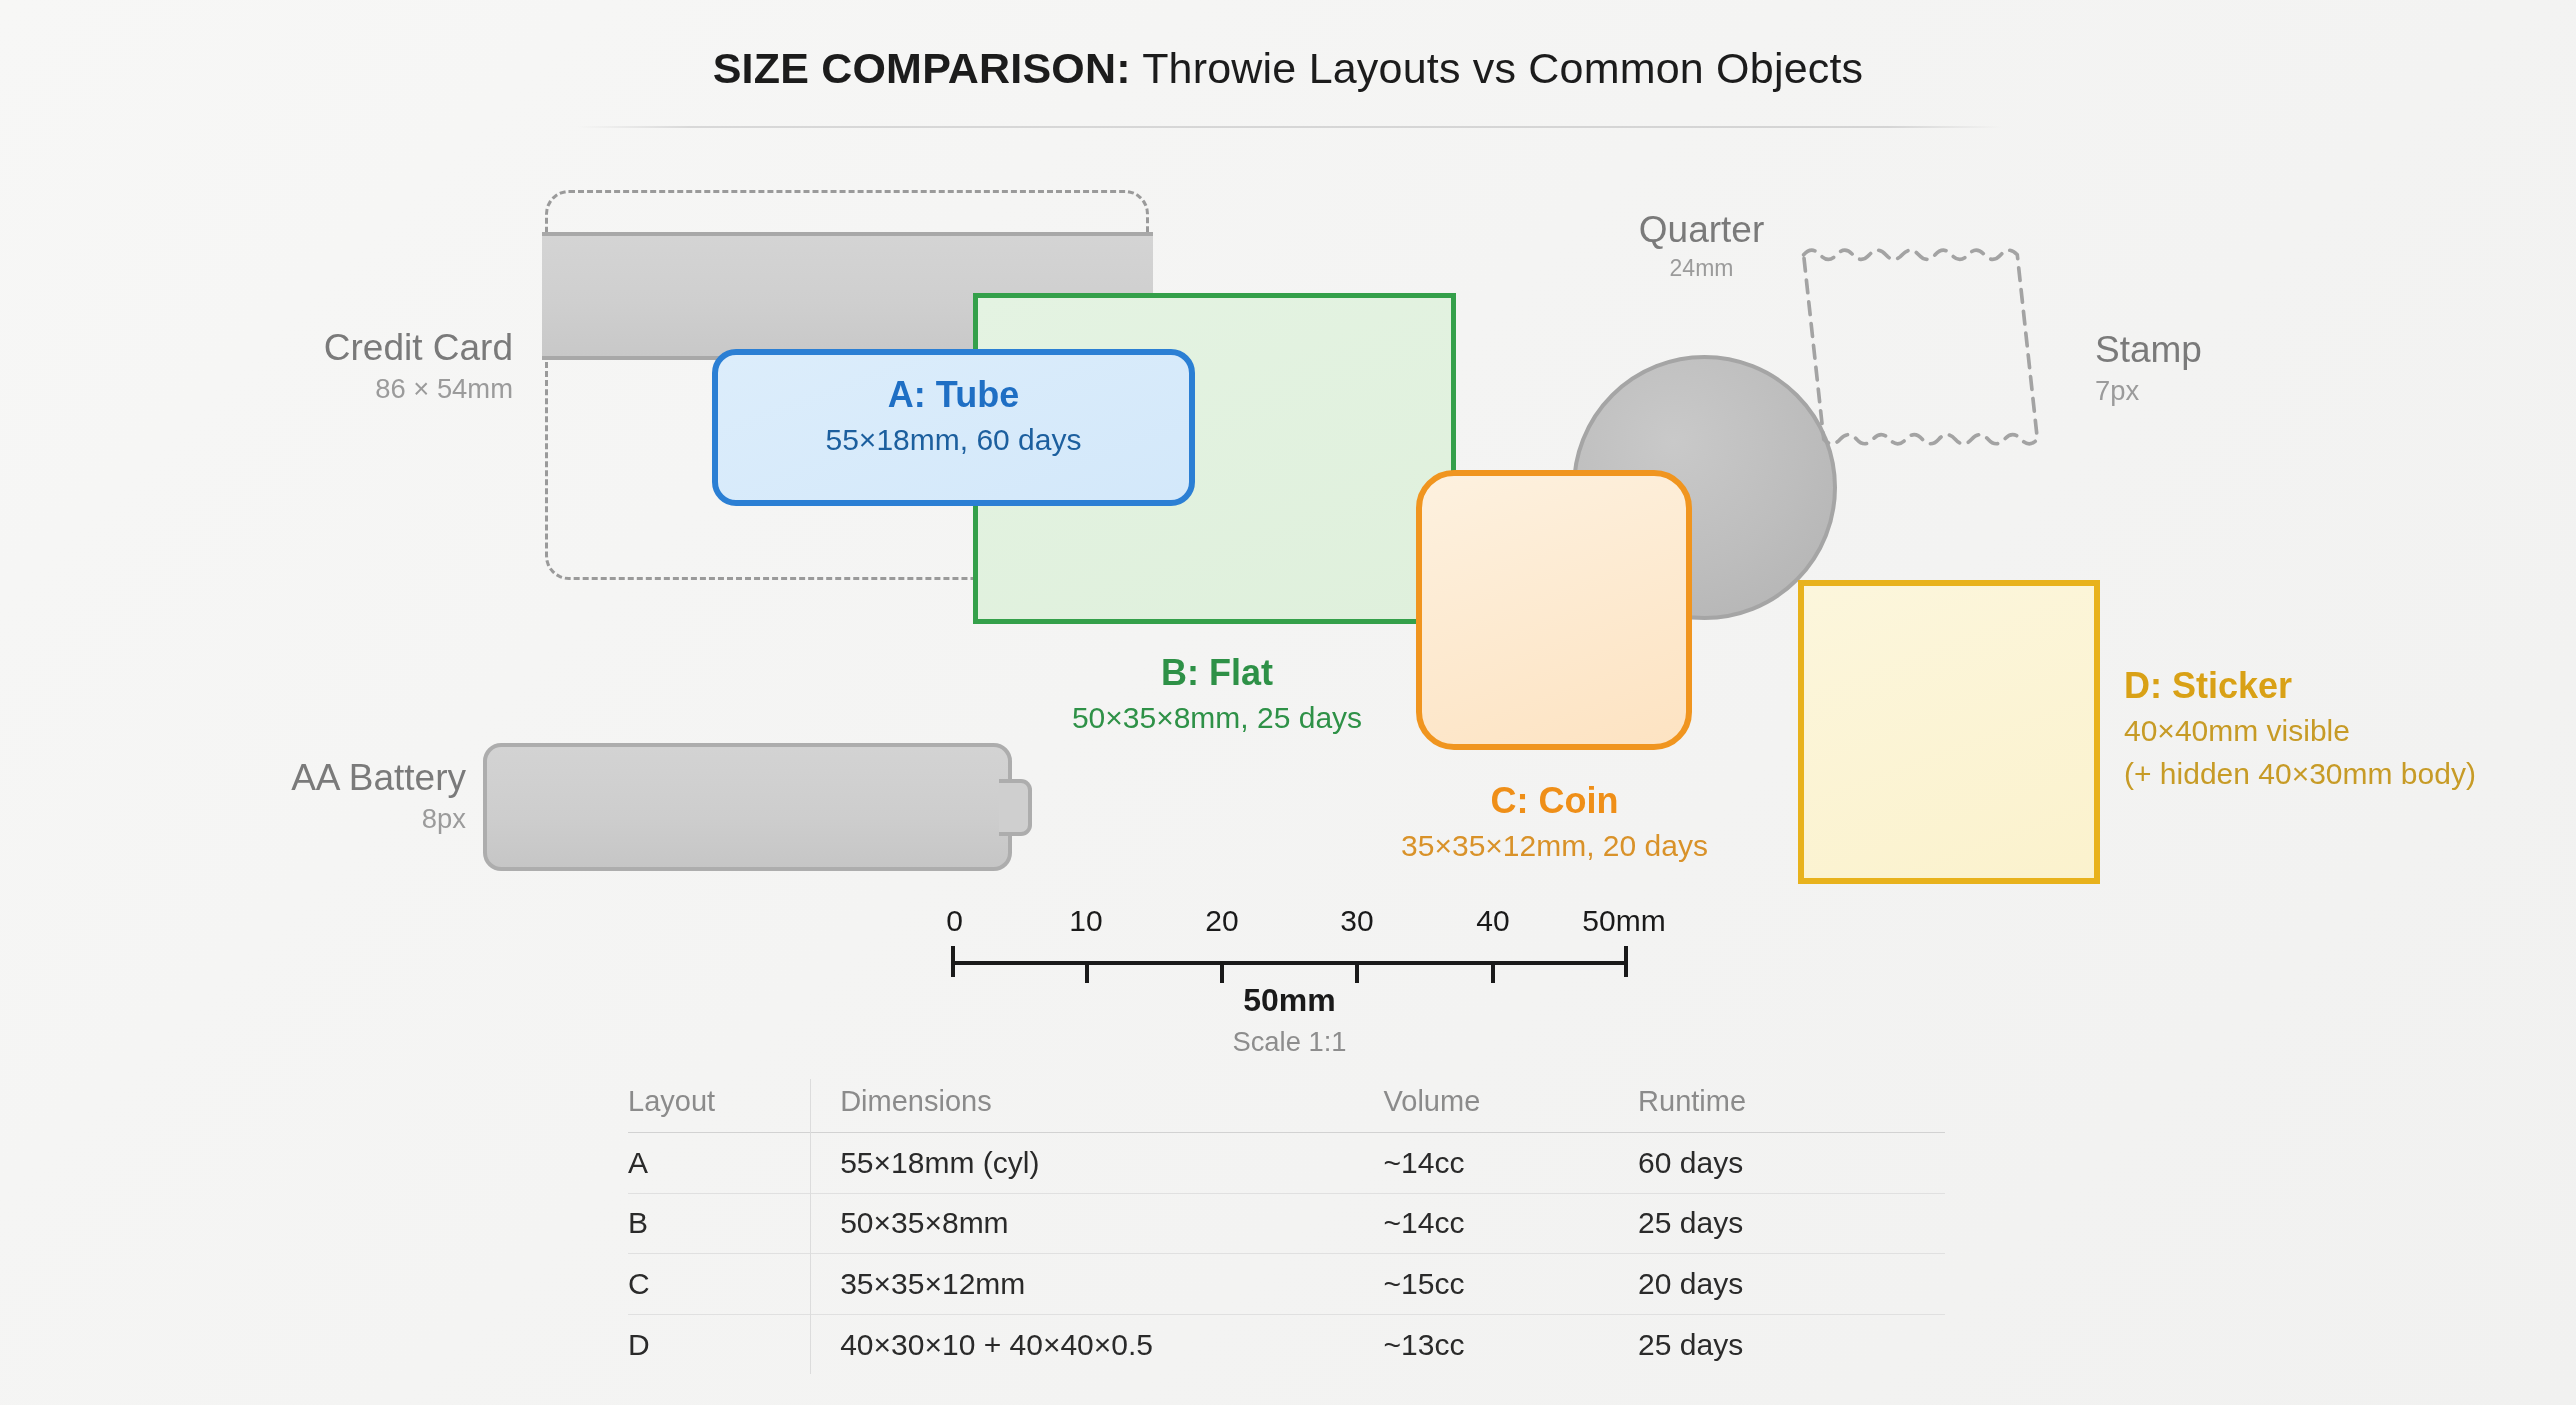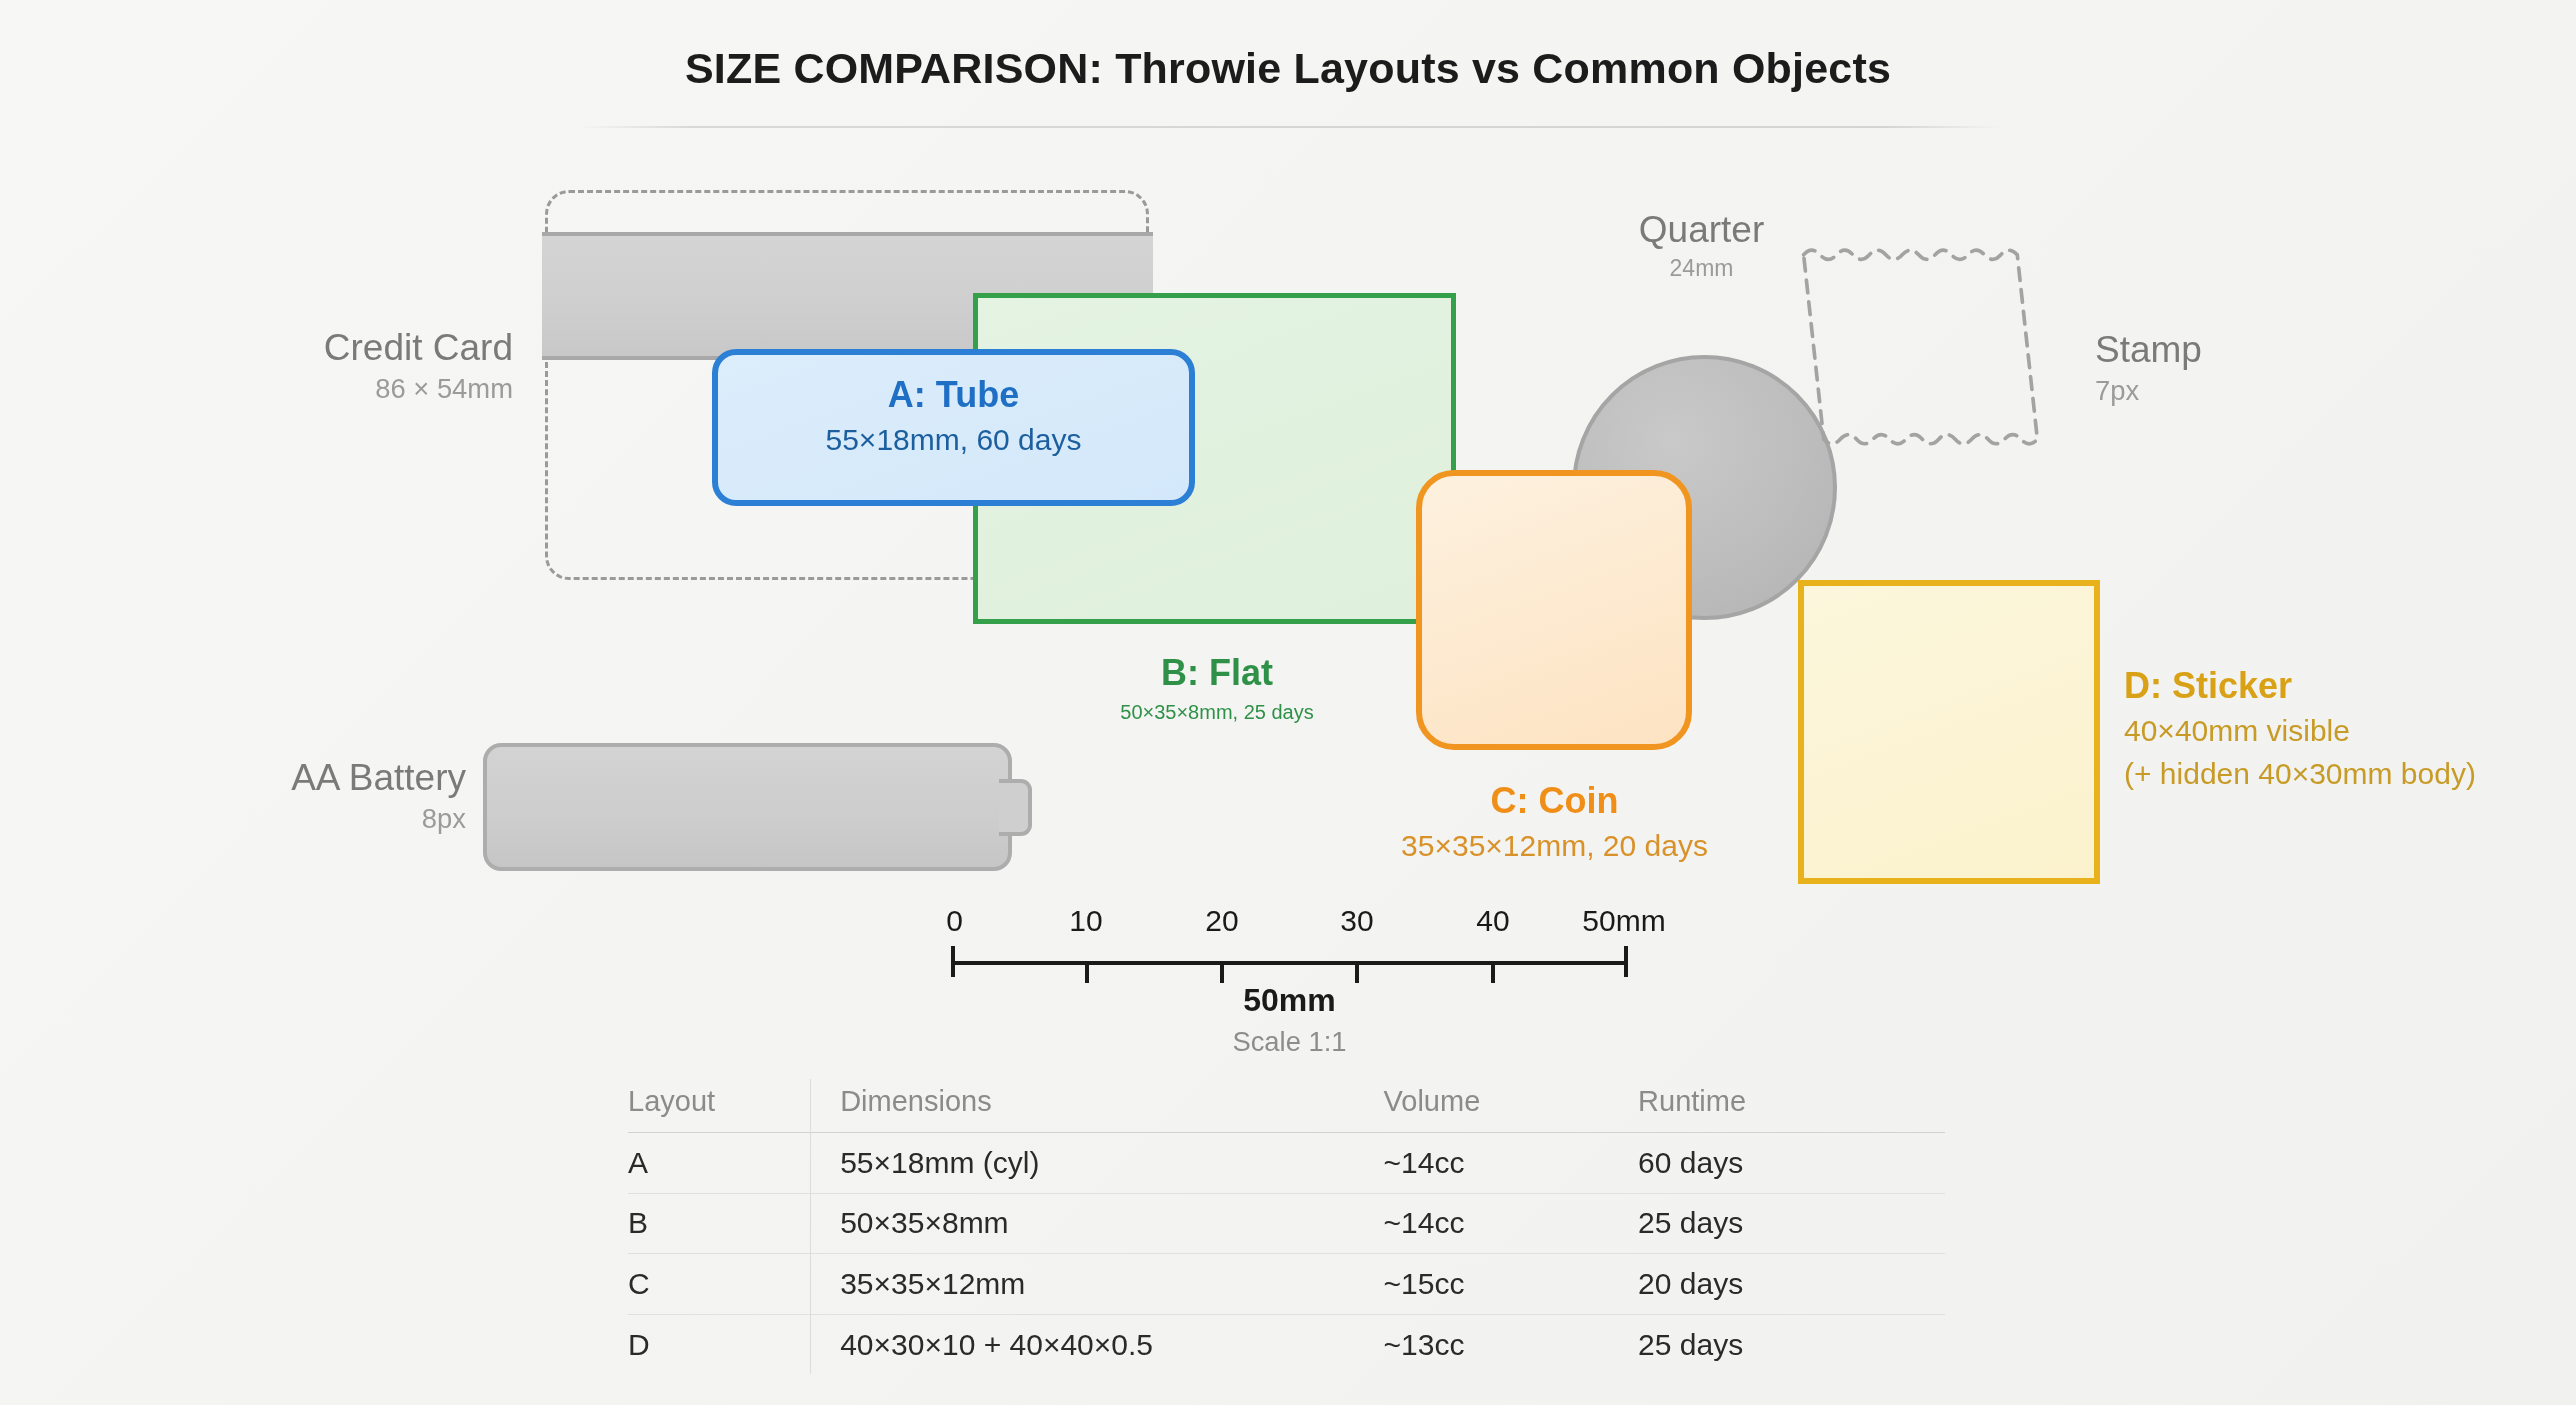--- a/index.html
+++ b/index.html
@@ -11,21 +11,21 @@
   }
   .stage{position:absolute;inset:0;}
   .abs{position:absolute;}
 
   
   #title{
     top:44px;left:0;width:2576px;text-align:center;
     font-size:43px;color:#1c1c1c;letter-spacing:0.2px;white-space:nowrap;
   }
   #title .strong{font-weight:bold;}
-  #title .light{font-weight:bold;}
+  #title .light{font-weight:normal;}
   #title-rule{
     top:126px;left:578px;width:1423px;height:1.8px;
     background:linear-gradient(90deg,rgba(200,200,200,0),#d8d8d8 8%,#d4d4d4 92%,rgba(200,200,200,0));
   }
 
   
   .obj-label{text-align:right;line-height:1.15;}
   .obj-label .name{font-size:37px;color:#7a7a7a;}
   .obj-label .sub{font-size:27.4px;color:#9b9b9b;margin-top:3.7px;}
   .obj-label.left-align{text-align:left;margin-left:35px;}
@@ -72,21 +72,21 @@
   #stamp-label{left:2060px;top:329px;width:293px;text-align:left;}
 
   
   #flat-box{
     left:973px;top:293px;width:483px;height:331px;
     background:linear-gradient(160deg,#e4f3e2 0%,#dff0dc 100%);
     border:5.5px solid #34a04a;box-sizing:border-box;
   }
   #flat-label{left:970px;top:651px;width:494px;text-align:center;line-height:1.2;}
   #flat-label .name{font-size:36px;font-weight:bold;color:#2e9147;}
-  #flat-label .sub{font-size:20px;color:#2e9147;margin-top:5.5px;}
+  #flat-label .sub{font-size:30px;color:#2e9147;margin-top:5.5px;}
 
   
   #tube-box{
     left:712px;top:349px;width:483px;height:157px;
     background:linear-gradient(160deg,#dcedfb 0%,#d3e8fa 100%);
     border:6.4px solid #2b7fd4;border-radius:24px;box-sizing:border-box;
   }
   #tube-label{left:712px;top:373px;width:483px;text-align:center;line-height:1.22;}
   #tube-label .name{font-size:36px;font-weight:bold;color:#1f6fc4;}
   #tube-label .sub{font-size:30px;color:#1c5f9e;margin-top:5.5px;}

